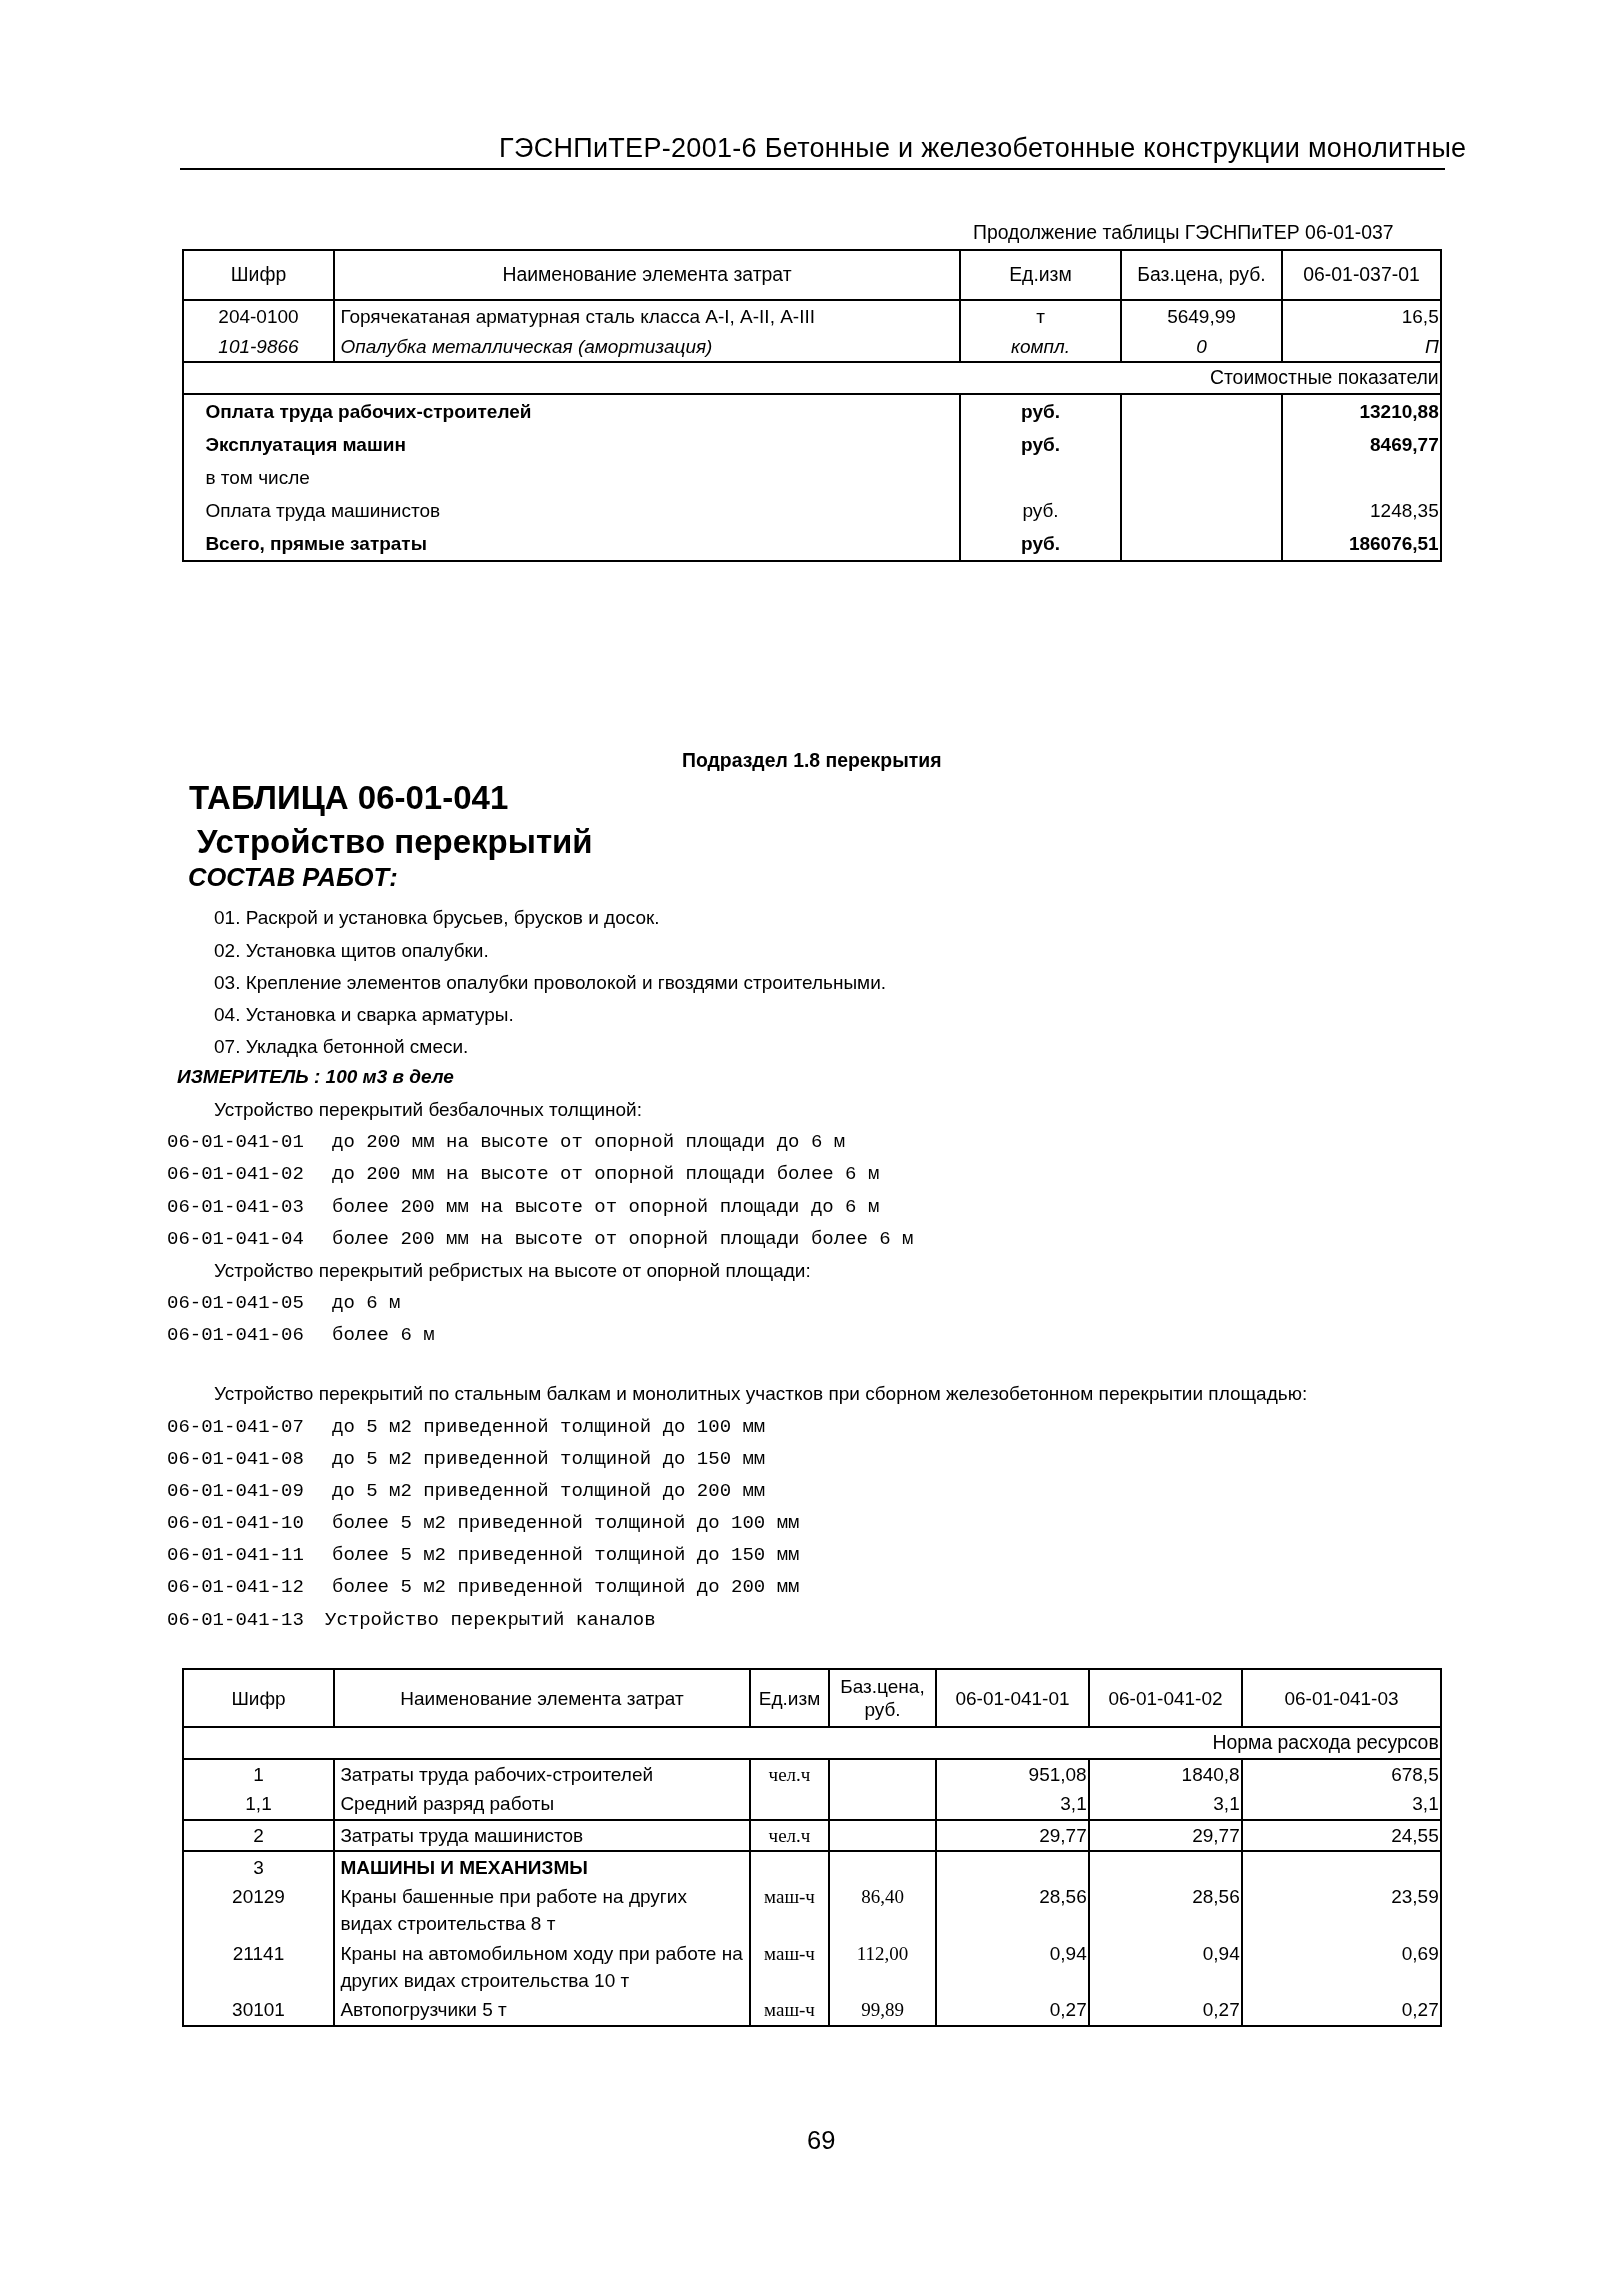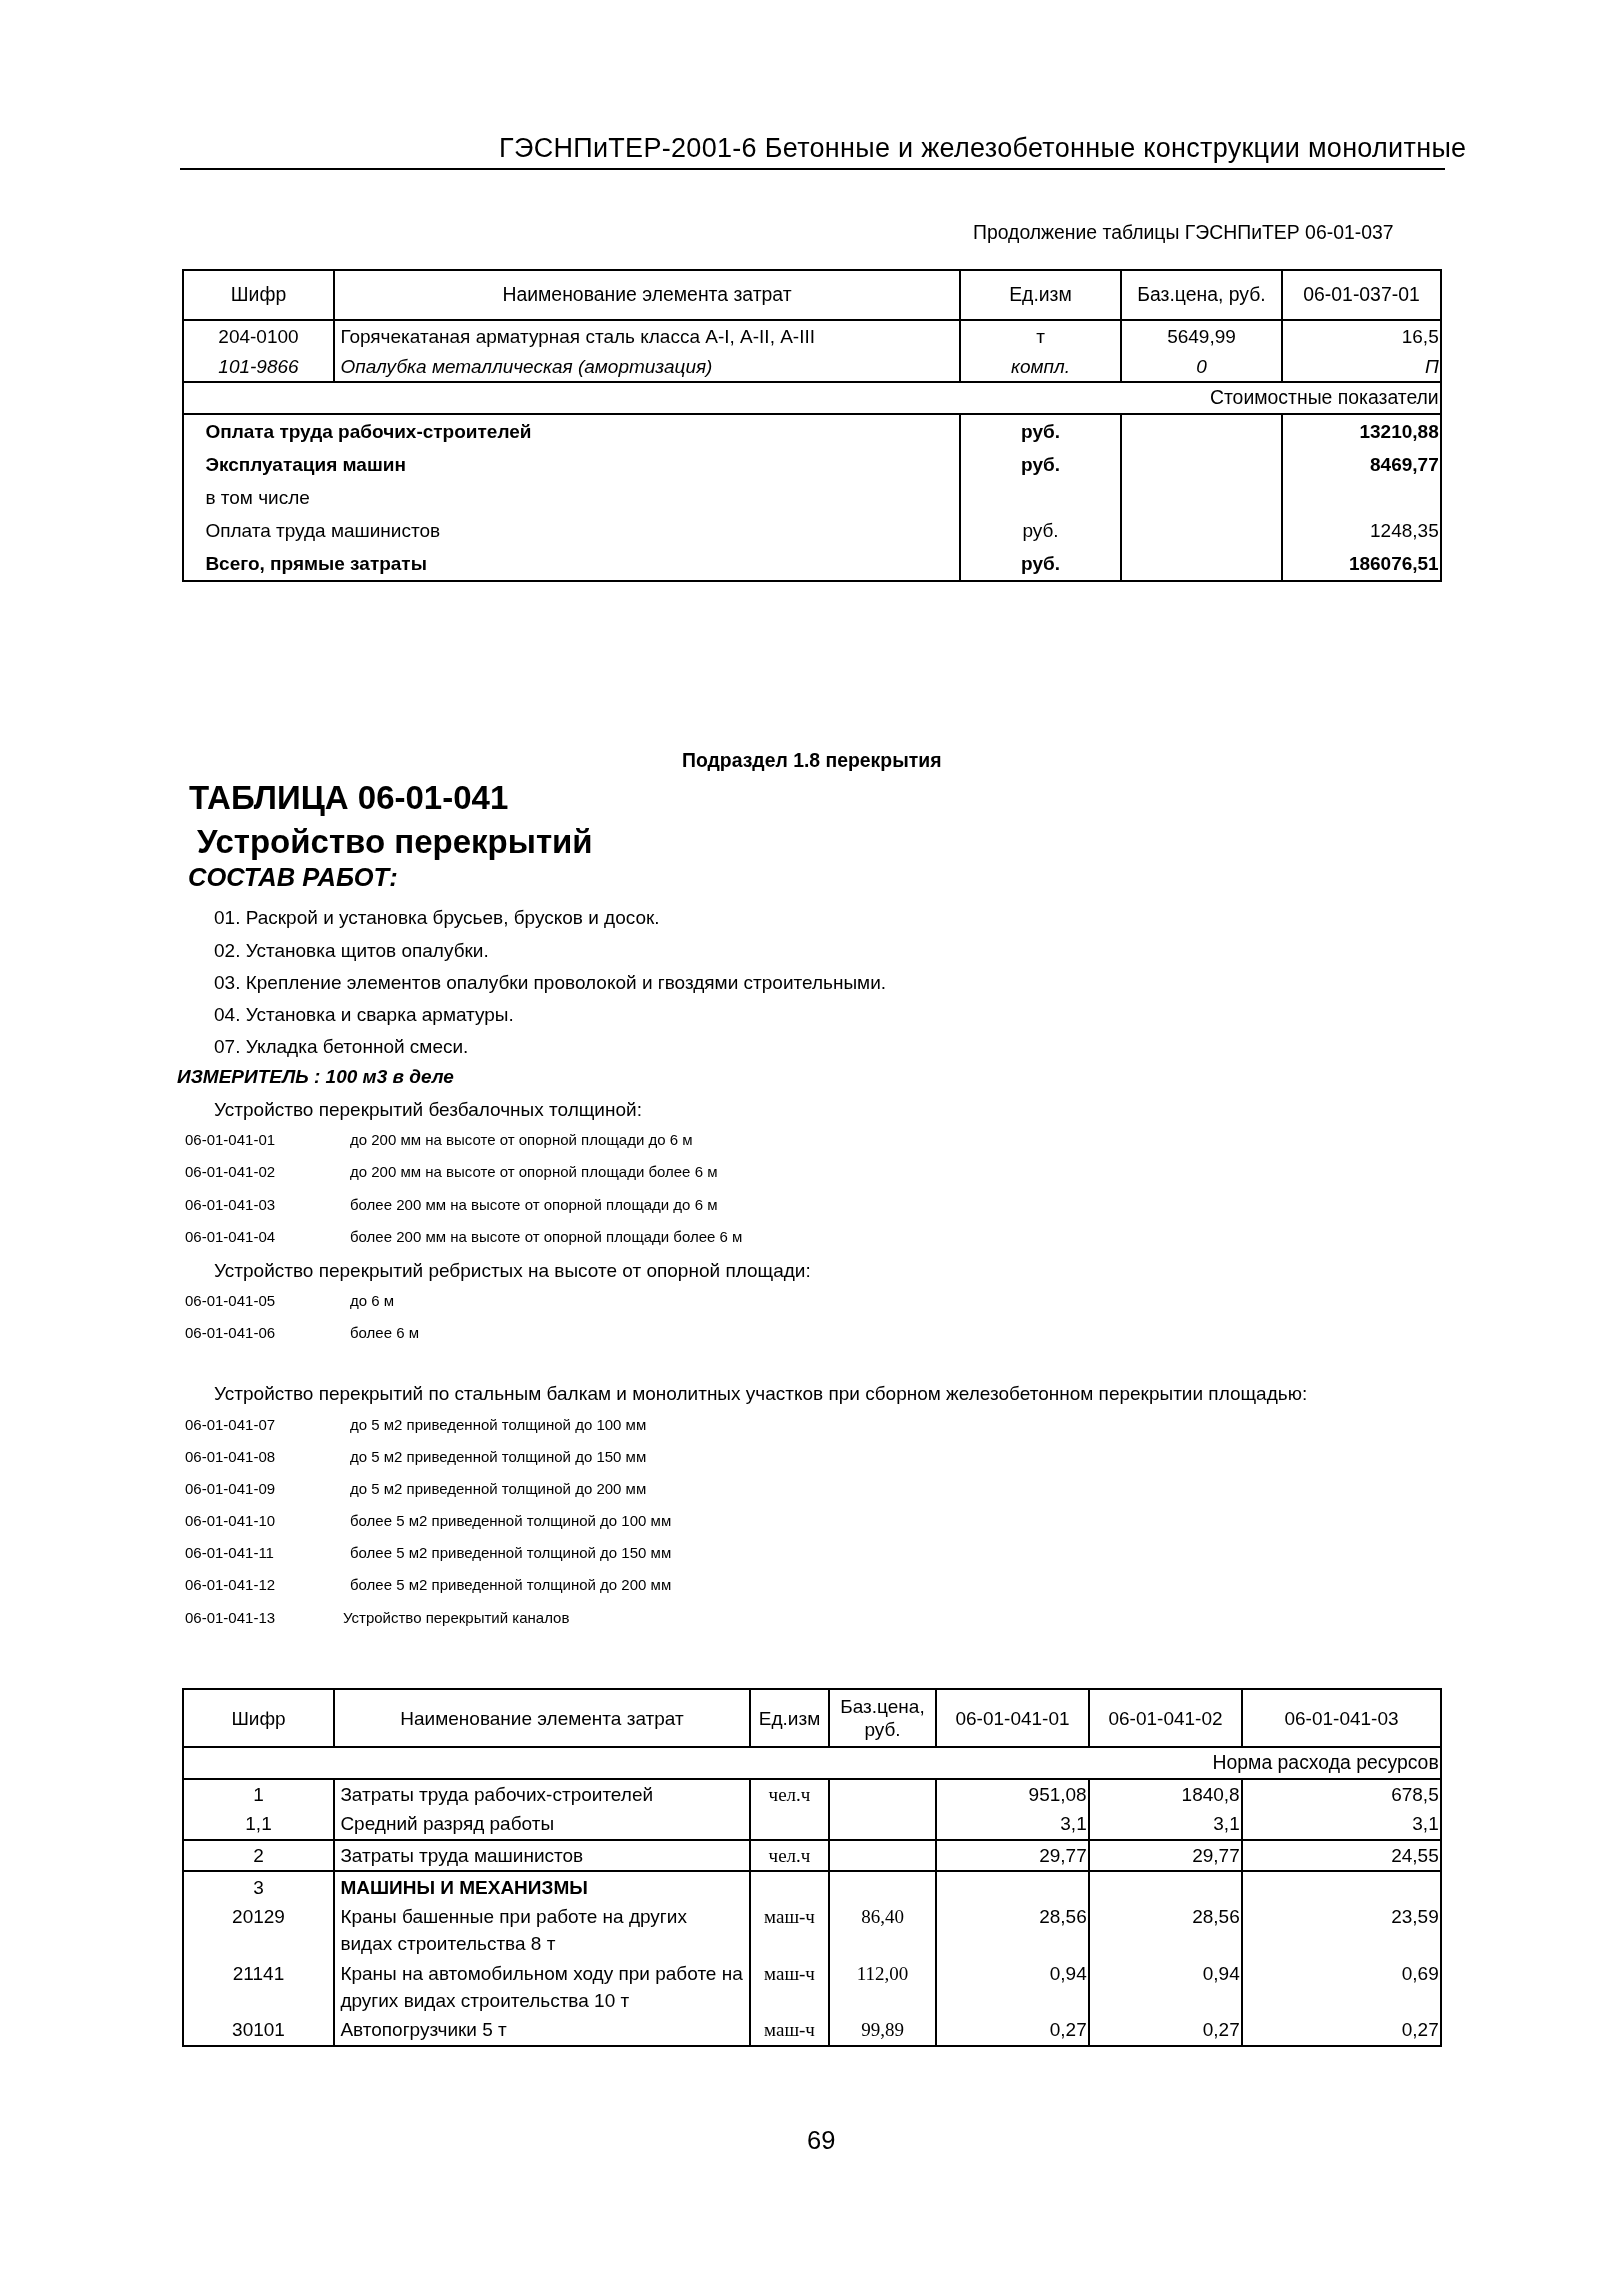--- a/index.html
+++ b/index.html
@@ -3,21 +3,21 @@
 <meta charset="utf-8">
 <style>
   html, body { margin: 0; padding: 0; background: #ffffff; }
   body { width: 1623px; height: 2295px; position: relative; overflow: hidden;
          font-family: "Liberation Sans", sans-serif; color: #000; }
   .abs { position: absolute; }
   .running-header { left: 499px; top: 133px; font-size: 27px; letter-spacing: 0.3px; white-space: nowrap; }
   .header-rule { left: 180px; top: 168px; width: 1265px; height: 0; border-top: 2.7px solid #000; }
   .cont-caption { left: 973px; top: 221px; font-size: 19.4px; white-space: nowrap; }
 
-  table { border-collapse: collapse; table-layout: fixed; margin-top: 20px; }
+  table { border-collapse: collapse; table-layout: fixed; }
   td, th { border: 2.7px solid #000; padding: 0 5.4px; font-weight: normal; font-size: 19px; vertical-align: top; line-height: 29.5px; }
 
   
   #t1 { left: 182px; top: 249px; width: 1260px; }
   #t1 th { height: 48px; vertical-align: middle; text-align: center; font-size: 19.4px; }
   #t1 .c-code { width: 151px; text-align: center; }
   #t1 .c-name { width: 626px; }
   #t1 .c-unit { width: 161px; text-align: center; }
   #t1 .c-price { width: 161px; text-align: center; }
   #t1 .c-val { text-align: right; padding-right: 1.3px; }
@@ -30,21 +30,21 @@
   #t1 tbody.cost tr:last-child td { border-bottom: 2.7px solid #000; }
   #t1 .bold { font-weight: bold; }
 
   .subsection { left: 682px; top: 749px; font-size: 19.4px; font-weight: bold; }
   .table-title { left: 189px; top: 779px; font-size: 33px; font-weight: bold; }
   .table-subtitle { left: 197px; top: 823px; font-size: 33px; font-weight: bold; }
   .works-heading { left: 188px; top: 863px; font-size: 25.5px; font-weight: bold; font-style: italic; }
   .work-item { left: 214px; font-size: 19px; white-space: nowrap; }
   .meter { left: 177px; top: 1066px; font-size: 19px; font-weight: bold; font-style: italic; white-space: nowrap; }
   .group-head { left: 214px; font-size: 19px; white-space: nowrap; }
-  .code-row { left: 185px; font-size: 15px; white-space: nowrap; }
+  .code-row { left: 167px; font-size: 19px; white-space: nowrap; font-family: Liberation Mono, monospace; }
   .code-row .code { display: inline-block; width: 165px; }
 
   
   #t2 { left: 182px; top: 1668px; width: 1260px; }
   #t2 th { height: 56px; vertical-align: middle; text-align: center; font-size: 19px; line-height: 23px; padding: 0 2.7px; }
   #t2 .band td { text-align: right; height: 27px; line-height: 27px; font-size: 19.4px; padding-right: 1.3px; }
   #t2 td { line-height: 27px; padding-top: 1.3px; padding-bottom: 1.3px; }
   #t2 td.code { text-align: center; }
   #t2 td.unit, #t2 td.price { text-align: center; font-family: Liberation Serif, serif; }
   #t2 td.val { text-align: right; padding-right: 1.3px; padding-left: 28px; }

